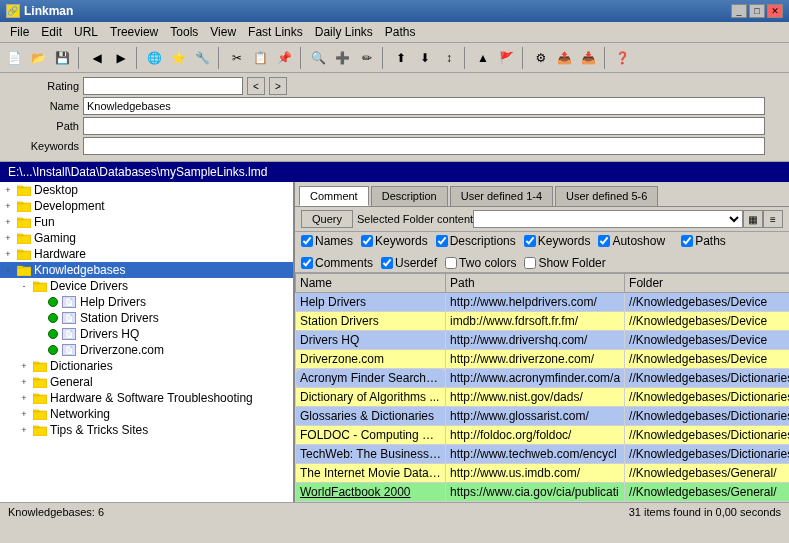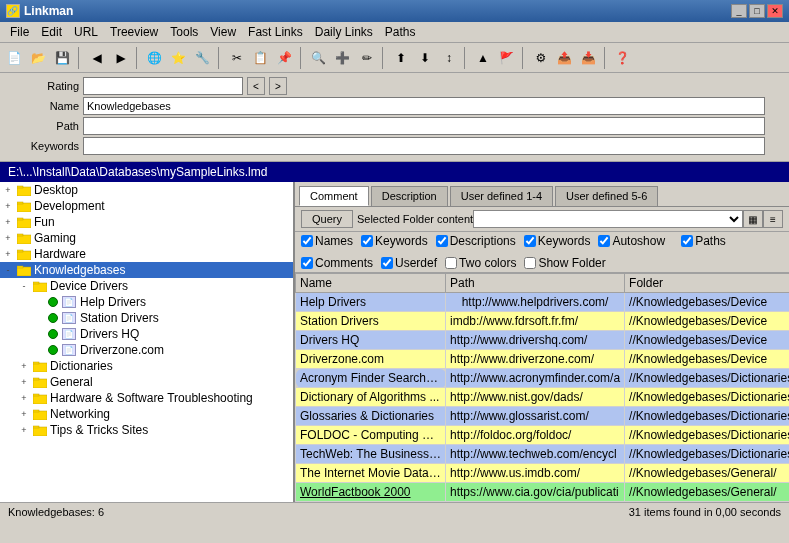--- a/index.html
+++ b/index.html
@@ -402,21 +402,21 @@
         <thead>
           <tr>
             <th>Name</th>
             <th>Path</th>
             <th>Folder</th>
           </tr>
         </thead>
         <tbody id="results-tbody">
         <tr style="background: rgb(176, 196, 240);">
               <td style="max-width: 150px; overflow: hidden; text-overflow: ellipsis; white-space: nowrap;">Help Drivers</td>
-              <td style="max-width: 180px; overflow: hidden; text-overflow: ellipsis; white-space: nowrap; text-align: center;">http://www.helpdrivers.com/</td>
+              <td style="max-width: 180px; overflow: hidden; text-overflow: ellipsis; white-space: nowrap;">http://www.helpdrivers.com/</td>
               <td style="max-width: 180px; overflow: hidden; text-overflow: ellipsis; white-space: nowrap;">//Knowledgebases/Device</td>
             </tr>
             <tr style="background: rgb(255, 255, 153);">
               <td style="max-width: 150px; overflow: hidden; text-overflow: ellipsis; white-space: nowrap;">Station Drivers</td>
               <td style="max-width: 180px; overflow: hidden; text-overflow: ellipsis; white-space: nowrap;">imdb://www.fdrsoft.fr.fm/</td>
               <td style="max-width: 180px; overflow: hidden; text-overflow: ellipsis; white-space: nowrap;">//Knowledgebases/Device</td>
             </tr>
             <tr style="background: rgb(176, 196, 240);">
               <td style="max-width: 150px; overflow: hidden; text-overflow: ellipsis; white-space: nowrap;">Drivers HQ</td>
               <td style="max-width: 180px; overflow: hidden; text-overflow: ellipsis; white-space: nowrap;">http://www.drivershq.com/</td>

